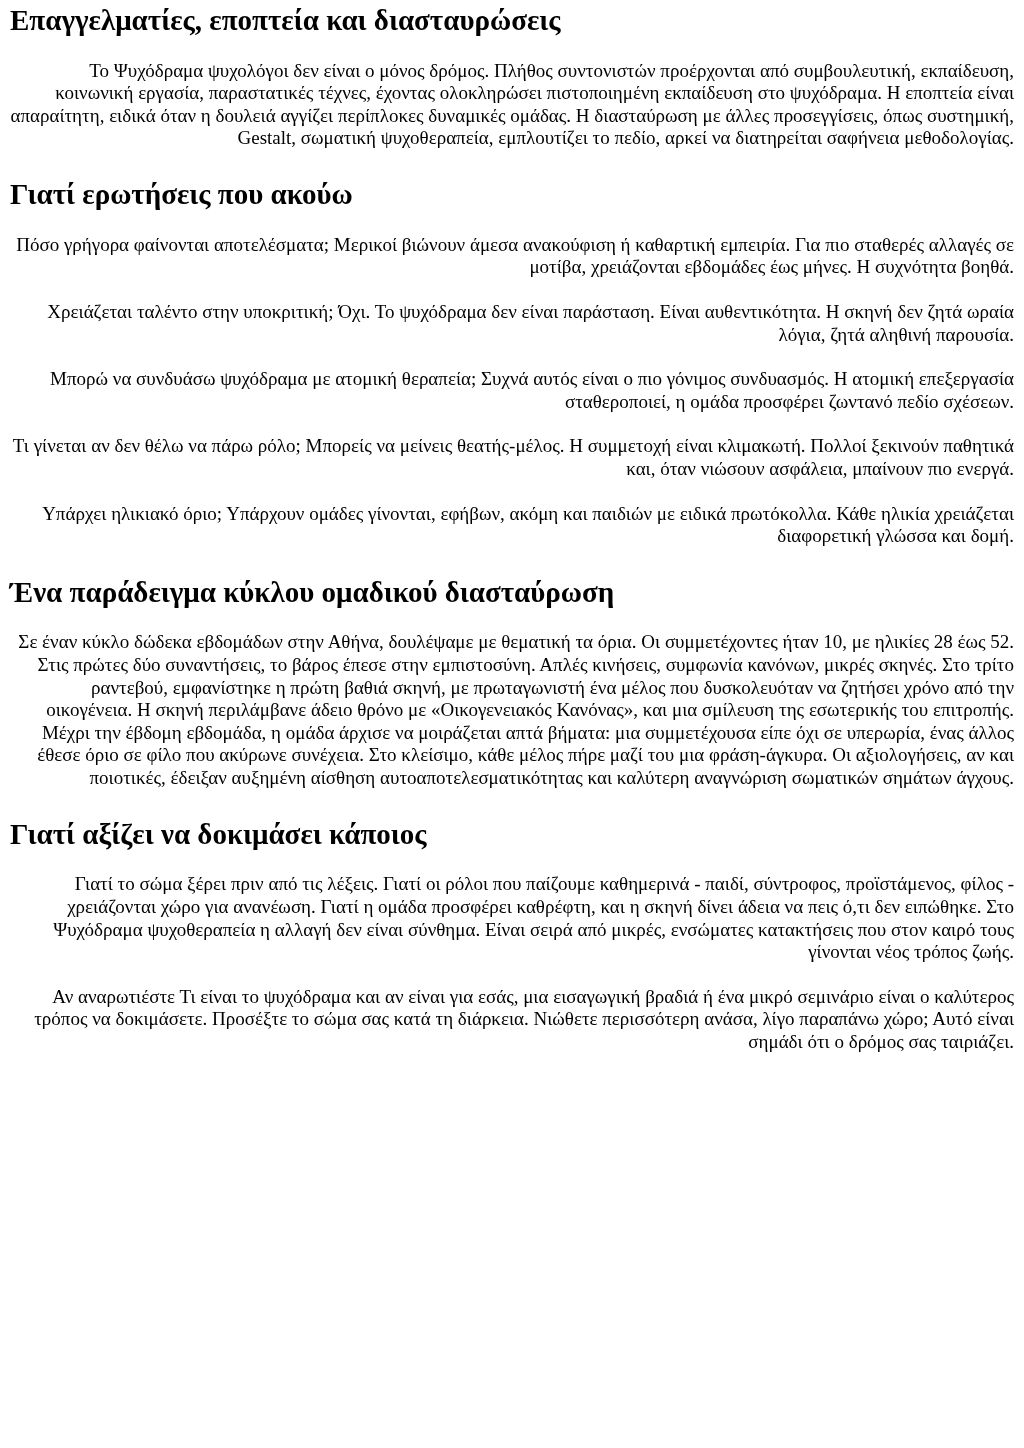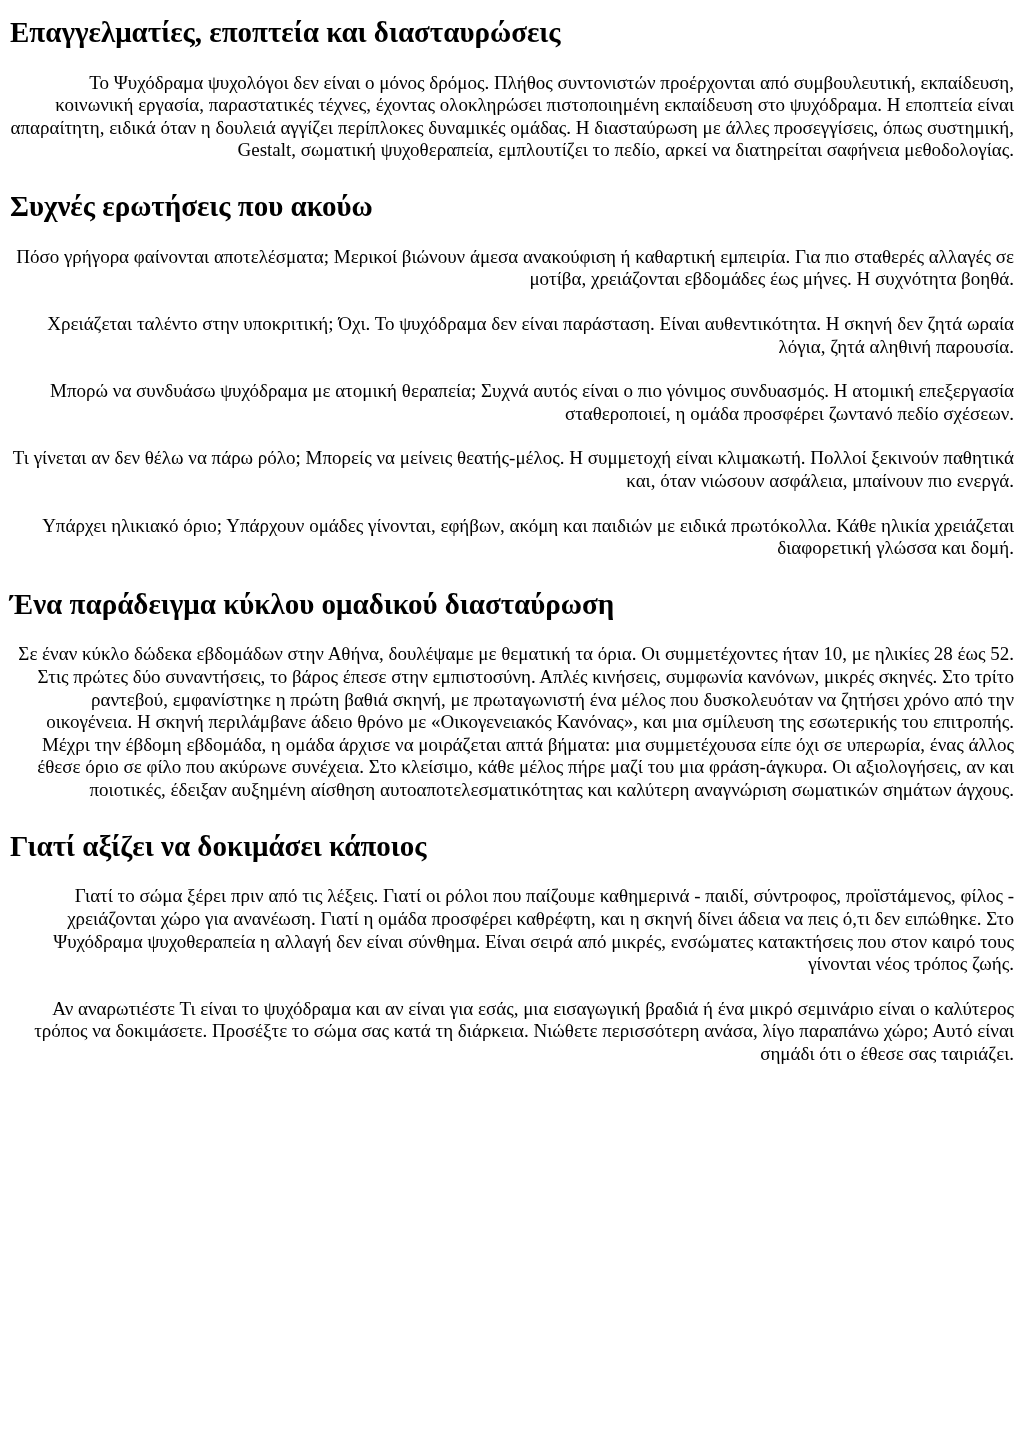--- a/index.html
+++ b/index.html
@@ -18,52 +18,52 @@
     overflow: hidden;
   }
   .section-heading {
     font-size: 29px;
     font-weight: bold;
     line-height: 1.16;
     margin: 28px 0 21px 0;
     letter-spacing: 0;
   }
   .section:first-child .section-heading {
-    margin-top: 12px;
+    margin-top: 0;
   }
   .body-paragraph {
     font-size: 19px;
     line-height: 1.19;
     margin: 22px 0;
     text-align: right;
   }
 </style>
 </head>
 <body>
 
 <div class="page">
 
   <div class="section">
     <h2 class="section-heading">Επαγγελματίες, εποπτεία και διασταυρώσεις</h2>
     <p class="body-paragraph">Το Ψυχόδραμα ψυχολόγοι δεν είναι ο μόνος δρόμος. Πλήθος συντονιστών προέρχονται από συμβουλευτική, εκπαίδευση, κοινωνική εργασία, παραστατικές τέχνες, έχοντας ολοκληρώσει πιστοποιημένη εκπαίδευση στο ψυχόδραμα. Η εποπτεία είναι απαραίτητη, ειδικά όταν η δουλειά αγγίζει περίπλοκες δυναμικές ομάδας. Η διασταύρωση με άλλες προσεγγίσεις, όπως συστημική, Gestalt, σωματική ψυχοθεραπεία, εμπλουτίζει το πεδίο, αρκεί να διατηρείται σαφήνεια μεθοδολογίας.</p>
   </div>
 
   <div class="section">
-    <h2 class="section-heading">Συχνές ερωτήσεις που ακούω</h2>
+    <h2 class="section-heading">Γιατί ερωτήσεις που ακούω</h2>
     <p class="body-paragraph">Πόσο γρήγορα φαίνονται αποτελέσματα; Μερικοί βιώνουν άμεσα ανακούφιση ή καθαρτική εμπειρία. Για πιο σταθερές αλλαγές σε μοτίβα, χρειάζονται εβδομάδες έως μήνες. Η συχνότητα βοηθά.</p>
     <p class="body-paragraph">Χρειάζεται ταλέντο στην υποκριτική; Όχι. Το ψυχόδραμα δεν είναι παράσταση. Είναι αυθεντικότητα. Η σκηνή δεν ζητά ωραία λόγια, ζητά αληθινή παρουσία.</p>
     <p class="body-paragraph">Μπορώ να συνδυάσω ψυχόδραμα με ατομική θεραπεία; Συχνά αυτός είναι ο πιο γόνιμος συνδυασμός. Η ατομική επεξεργασία σταθεροποιεί, η ομάδα προσφέρει ζωντανό πεδίο σχέσεων.</p>
     <p class="body-paragraph">Τι γίνεται αν δεν θέλω να πάρω ρόλο; Μπορείς να μείνεις θεατής-μέλος. Η συμμετοχή είναι κλιμακωτή. Πολλοί ξεκινούν παθητικά και, όταν νιώσουν ασφάλεια, μπαίνουν πιο ενεργά.</p>
     <p class="body-paragraph">Υπάρχει ηλικιακό όριο; Υπάρχουν ομάδες γίνονται, εφήβων, ακόμη και παιδιών με ειδικά πρωτόκολλα. Κάθε ηλικία χρειάζεται διαφορετική γλώσσα και δομή.</p>
   </div>
 
   <div class="section">
     <h2 class="section-heading">Ένα παράδειγμα κύκλου ομαδικού διασταύρωση</h2>
     <p class="body-paragraph">Σε έναν κύκλο δώδεκα εβδομάδων στην Αθήνα, δουλέψαμε με θεματική τα όρια. Οι συμμετέχοντες ήταν 10, με ηλικίες 28 έως 52. Στις πρώτες δύο συναντήσεις, το βάρος έπεσε στην εμπιστοσύνη. Απλές κινήσεις, συμφωνία κανόνων, μικρές σκηνές. Στο τρίτο ραντεβού, εμφανίστηκε η πρώτη βαθιά σκηνή, με πρωταγωνιστή ένα μέλος που δυσκολευόταν να ζητήσει χρόνο από την οικογένεια. Η σκηνή περιλάμβανε άδειο θρόνο με «Οικογενειακός Κανόνας», και μια σμίλευση της εσωτερικής του επιτροπής. Μέχρι την έβδομη εβδομάδα, η ομάδα άρχισε να μοιράζεται απτά βήματα: μια συμμετέχουσα είπε όχι σε υπερωρία, ένας άλλος έθεσε όριο σε φίλο που ακύρωνε συνέχεια. Στο κλείσιμο, κάθε μέλος πήρε μαζί του μια φράση-άγκυρα. Οι αξιολογήσεις, αν και ποιοτικές, έδειξαν αυξημένη αίσθηση αυτοαποτελεσματικότητας και καλύτερη αναγνώριση σωματικών σημάτων άγχους.</p>
   </div>
 
   <div class="section">
     <h2 class="section-heading">Γιατί αξίζει να δοκιμάσει κάποιος</h2>
     <p class="body-paragraph">Γιατί το σώμα ξέρει πριν από τις λέξεις. Γιατί οι ρόλοι που παίζουμε καθημερινά - παιδί, σύντροφος, προϊστάμενος, φίλος - χρειάζονται χώρο για ανανέωση. Γιατί η ομάδα προσφέρει καθρέφτη, και η σκηνή δίνει άδεια να πεις ό,τι δεν ειπώθηκε. Στο Ψυχόδραμα ψυχοθεραπεία η αλλαγή δεν είναι σύνθημα. Είναι σειρά από μικρές, ενσώματες κατακτήσεις που στον καιρό τους γίνονται νέος τρόπος ζωής.</p>
-    <p class="body-paragraph">Αν αναρωτιέστε Τι είναι το ψυχόδραμα και αν είναι για εσάς, μια εισαγωγική βραδιά ή ένα μικρό σεμινάριο είναι ο καλύτερος τρόπος να δοκιμάσετε. Προσέξτε το σώμα σας κατά τη διάρκεια. Νιώθετε περισσότερη ανάσα, λίγο παραπάνω χώρο; Αυτό είναι σημάδι ότι ο έθεσε σας ταιριάζει.</p>
+    <p class="body-paragraph">Αν αναρωτιέστε Τι είναι το ψυχόδραμα και αν είναι για εσάς, μια εισαγωγική βραδιά ή ένα μικρό σεμινάριο είναι ο καλύτερος τρόπος να δοκιμάσετε. Προσέξτε το σώμα σας κατά τη διάρκεια. Νιώθετε περισσότερη ανάσα, λίγο παραπάνω χώρο; Αυτό είναι σημάδι ότι ο δρόμος σας ταιριάζει.</p>
   </div>
 
 </div>
 
 </body></html>

